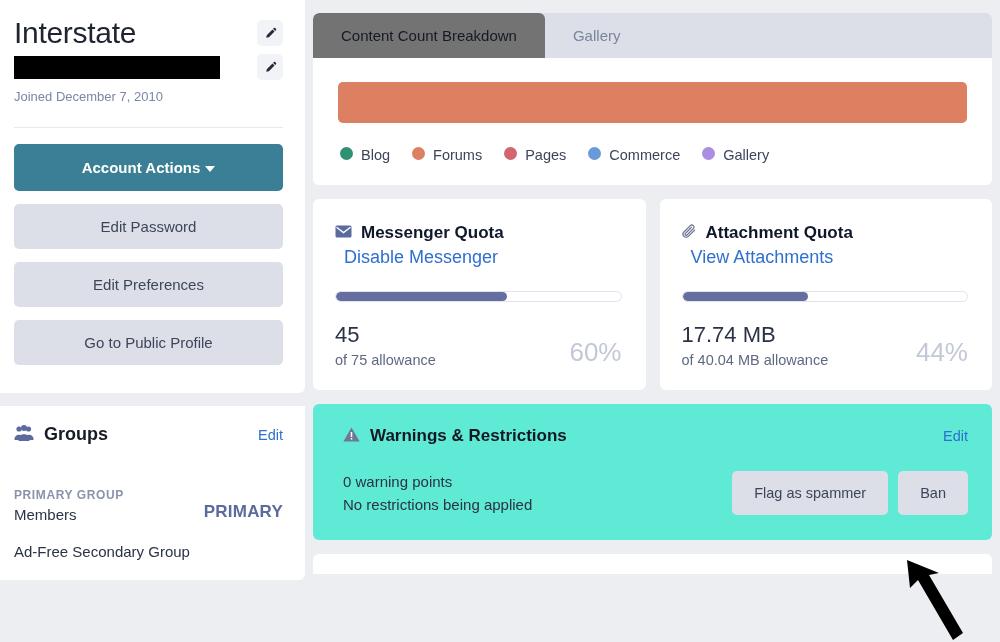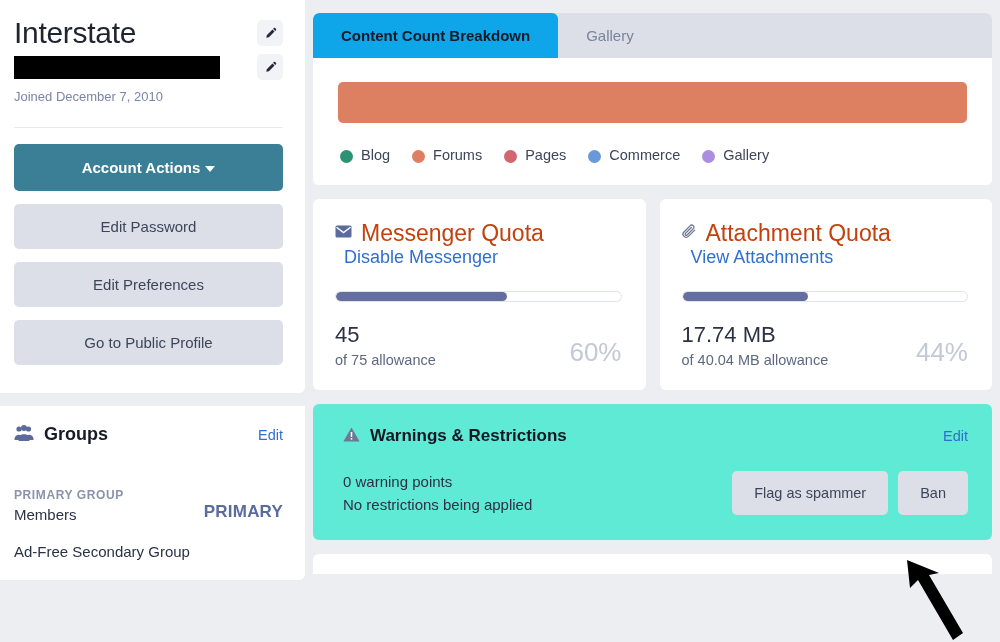--- a/index.html
+++ b/index.html
@@ -83,34 +83,34 @@
 
   
   .main { flex: 1 1 auto; padding: 13px 8px 0 8px; position: relative; }
   .panel { background: #ffffff; border-radius: 6px; }
 
   .tabs { display: flex; background: #dcdfe8; border-radius: 6px 6px 0 0; overflow: hidden; }
   .tab {
     padding: 14px 28px; font-size: 15px; cursor: pointer; color: #7a849e;
     background: #dcdfe8; border: none; font-family: "Liberation Sans", sans-serif;
   }
-  .tab.active { background: #0ea5e9; color: #151a25; font-weight: bold; border-radius: 6px 6px 0 0; }
+  .tab.active { background: #737373; color: #151a25; font-weight: normal; border-radius: 6px 6px 0 0; }
   .chart-body { background: #ffffff; border-radius: 0 0 6px 6px; padding: 24px 25px 22px 25px; }
   .stacked-bar { display: flex; height: 41px; border-radius: 5px; overflow: hidden; }
   .stacked-seg { height: 100%; }
   .legend { display: flex; gap: 22px; margin-top: 24px; padding-left: 2px; }
-  .legend-item { display: flex; align-items: flex-end; }
+  .legend-item { display: flex; align-items: flex-start; }
   .legend-dot { width: 13px; height: 13px; border-radius: 50%; margin-right: 8px; }
   .legend-text { font-size: 14.5px; color: #3d4559; }
 
   .quota-row { display: flex; gap: 14px; margin-top: 14px; }
   .quota-card { flex: 1 1 0; background: #ffffff; border-radius: 6px; padding: 22px 24px 22px 22px; }
   .quota-head { display: flex; align-items: flex-start; flex-wrap: wrap; }
   .quota-icon { margin-right: 9px; margin-top: 3px; flex: 0 0 auto; }
-  .quota-title { font-size: 23px; font-weight: normal; color: #c2410c; line-height: 24px; }
+  .quota-title { font-size: 17px; font-weight: bold; color: #0f172a; line-height: 24px; }
   .quota-action { font-size: 18px; color: #2f6fd0; margin-left: 9px; line-height: 24px; cursor: pointer; }
   .progress-track {
     height: 11px; border-radius: 6px; background: #ffffff;
     border: 1px solid #dfe3ec; margin-top: 22px; overflow: hidden;
   }
   .progress-fill { height: 100%; border-radius: 6px; background: #646f9f; }
   .quota-foot { display: flex; align-items: flex-end; margin-top: 20px; }
   .quota-figs { flex: 1 1 auto; }
   .quota-used { font-size: 22px; color: #2b3245; line-height: 26px; }
   .quota-allow { font-size: 14.5px; color: #5d6882; margin-top: 4px; }

